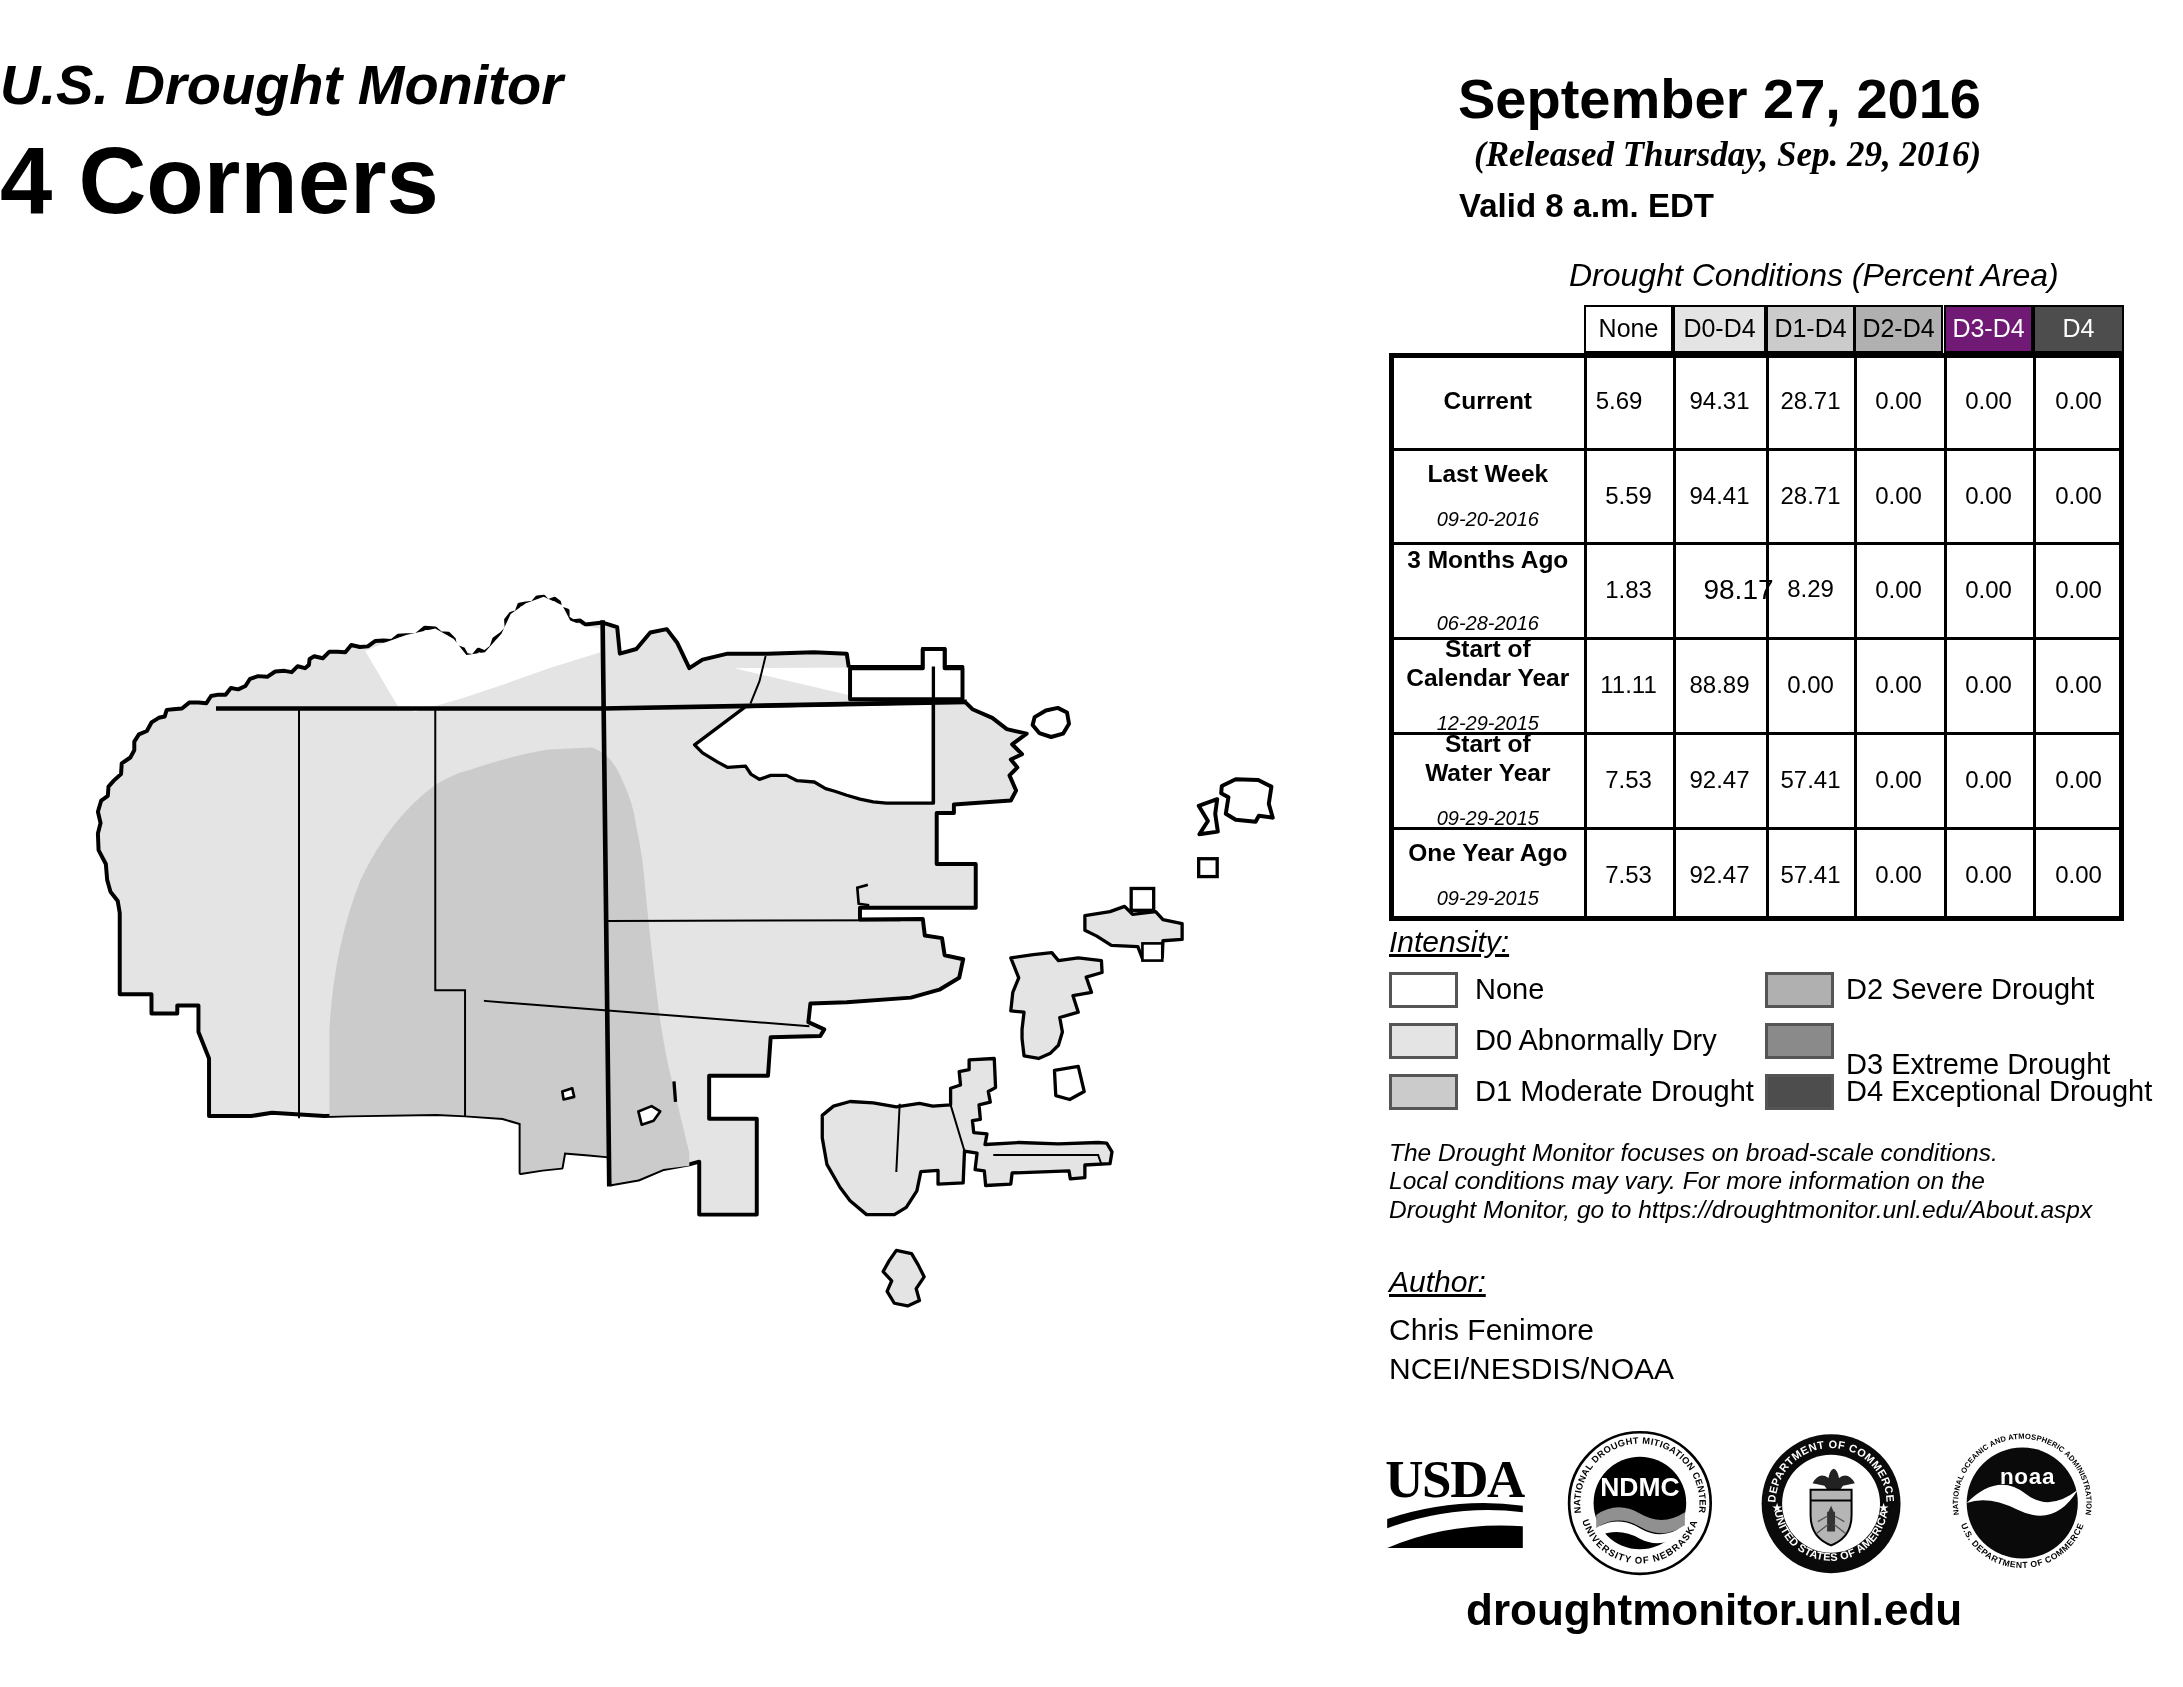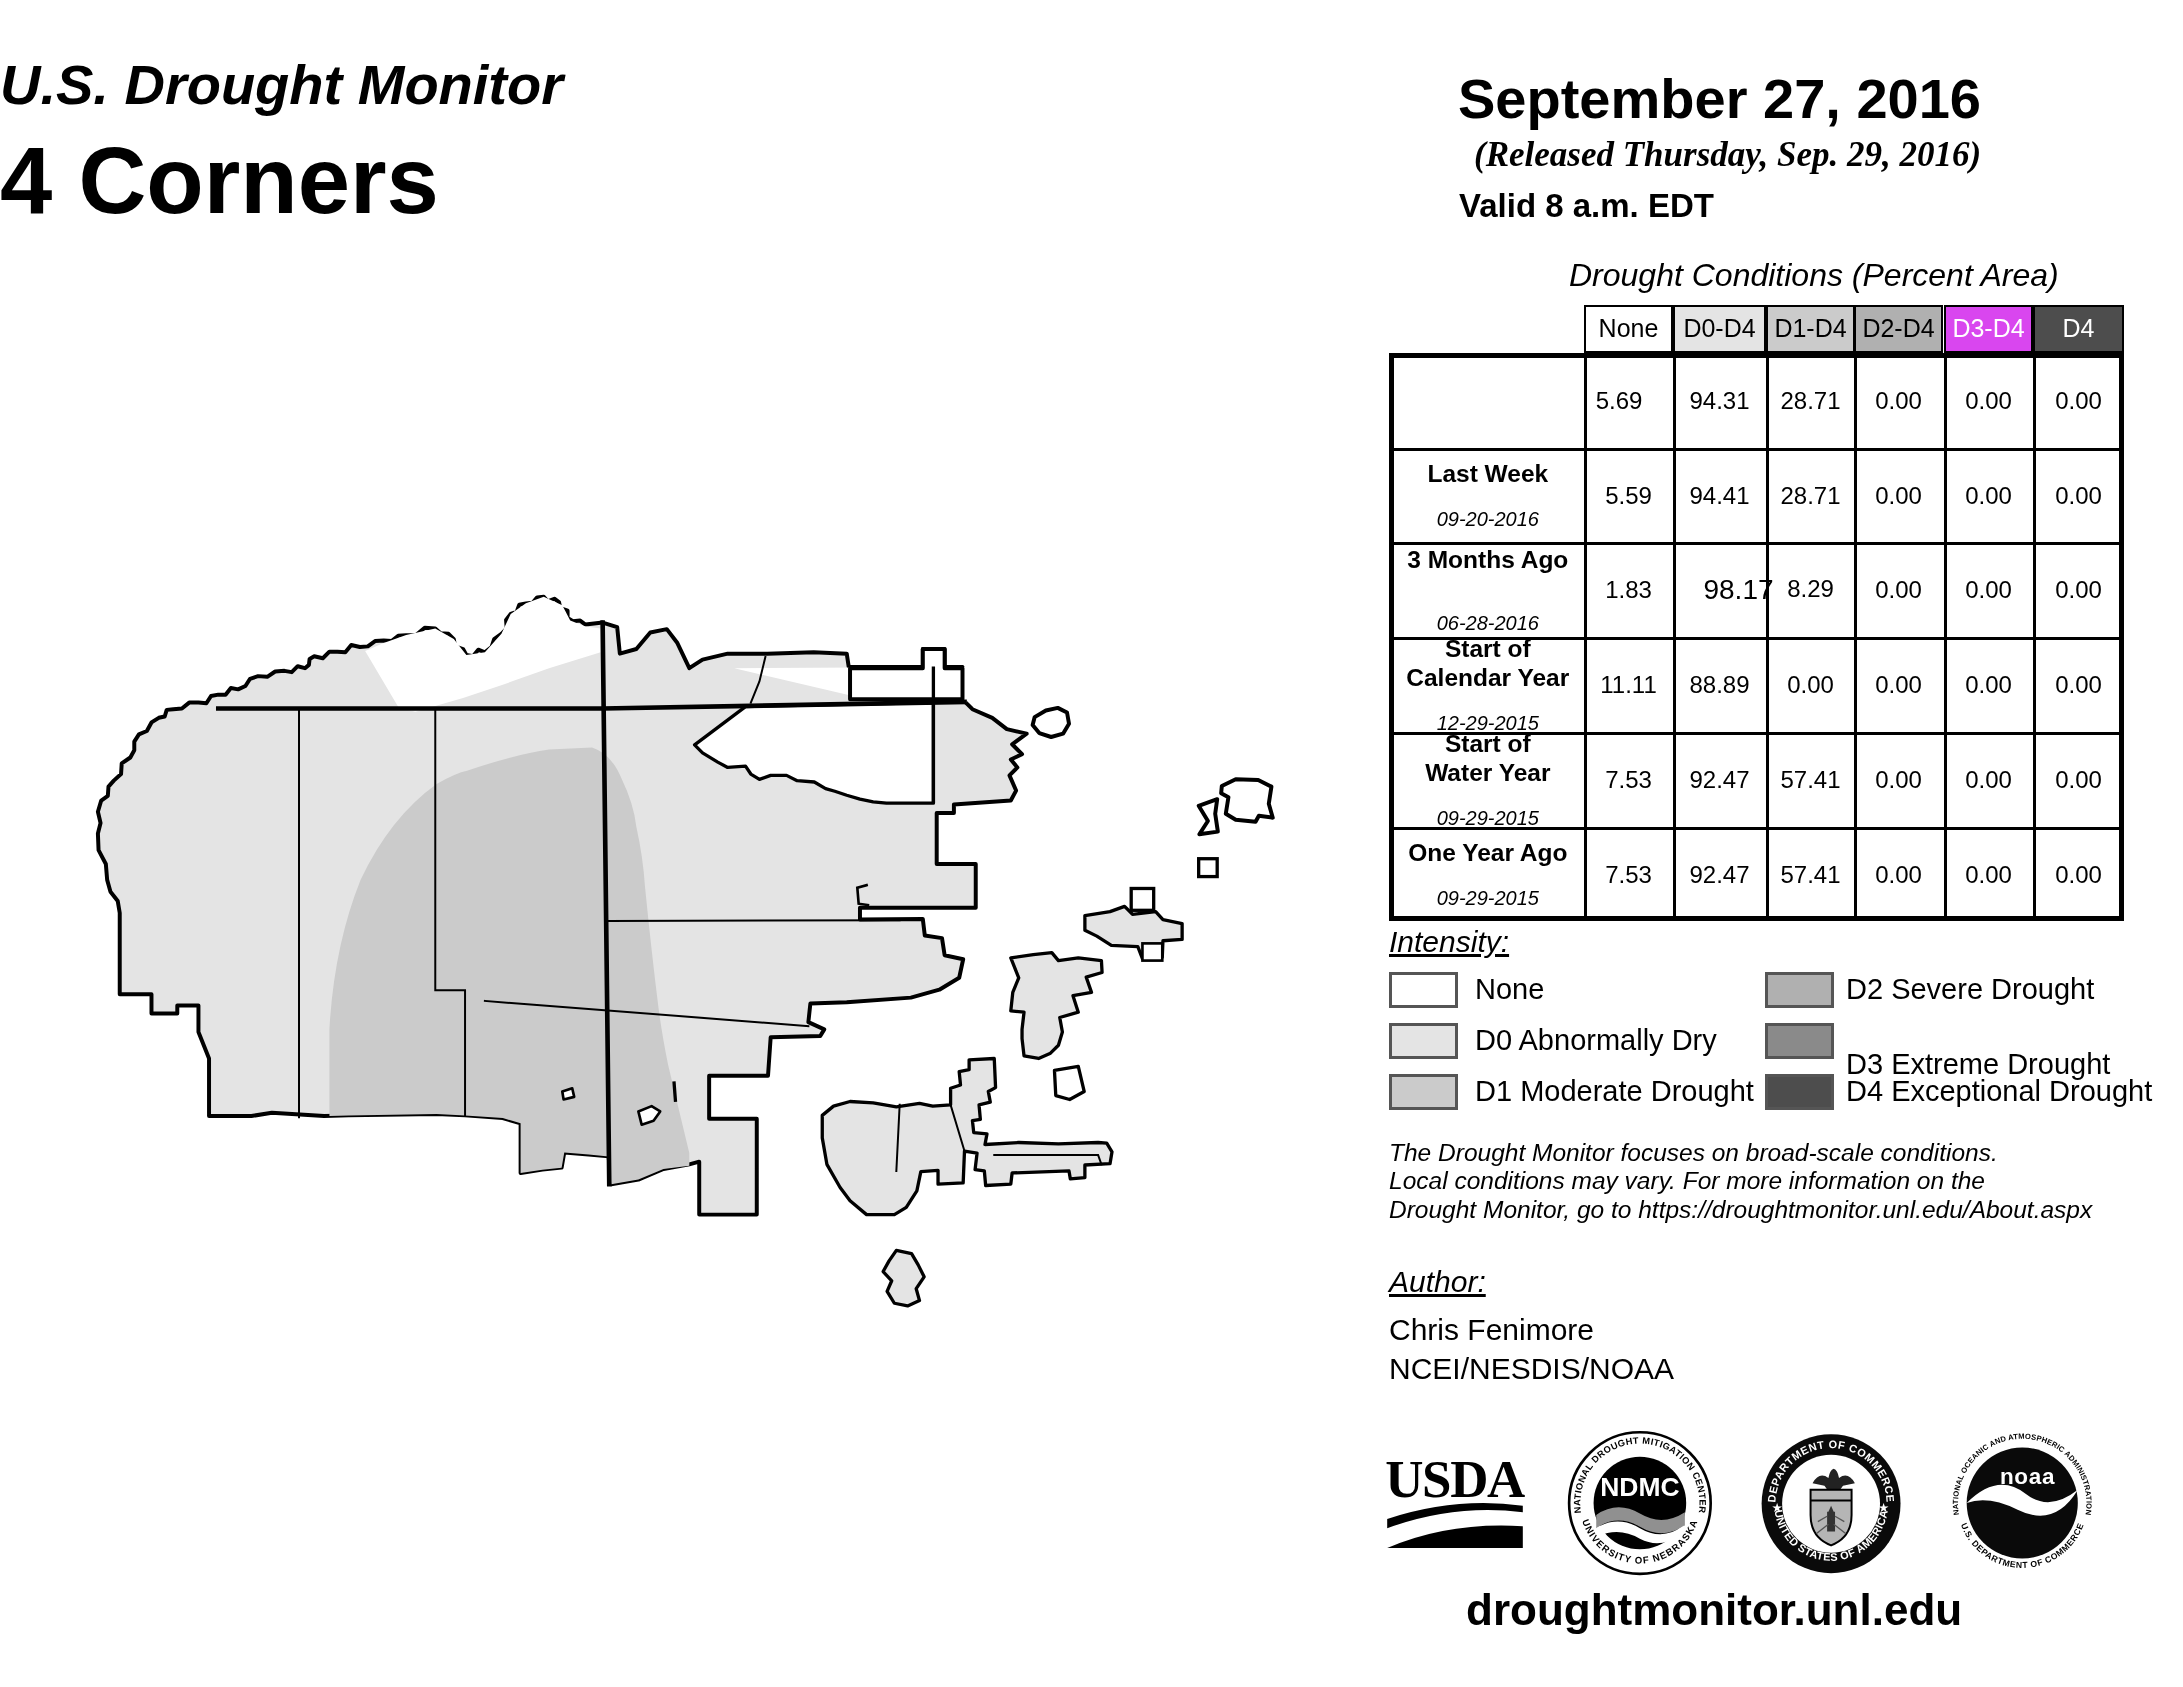--- a/index.html
+++ b/index.html
@@ -25,36 +25,39 @@
 <div class="abs ctr" style="left:1459px;top:187px;width:595px;font-size:33px;font-weight:bold;">Valid 8 a.m. EDT</div>
 
 <div class="abs ctr" style="left:1569px;top:257px;width:595px;font-size:32px;font-style:italic;">Drought Conditions (Percent Area)</div>
 
 <div class="abs" id="tblwrap" style="left:1386px;top:302px;width:741px;height:622px;">
 
 <div class="abs" style="left:198px;top:2.6px;width:89px;height:48px;box-sizing:border-box;border:2.6px solid #000;background:#ffffff;color:#000;font-size:25px;display:flex;align-items:center;justify-content:center;">None</div>
 <div class="abs" style="left:287px;top:2.6px;width:93px;height:48px;box-sizing:border-box;border:2.6px solid #000;background:#e4e4e4;color:#000;font-size:25px;display:flex;align-items:center;justify-content:center;">D0-D4</div>
 <div class="abs" style="left:380px;top:2.6px;width:89px;height:48px;box-sizing:border-box;border:2.6px solid #000;background:#cbcbcb;color:#000;font-size:25px;display:flex;align-items:center;justify-content:center;">D1-D4</div>
 <div class="abs" style="left:468px;top:2.6px;width:89px;height:48px;box-sizing:border-box;border:2.6px solid #000;background:#b0b0b0;color:#000;font-size:25px;display:flex;align-items:center;justify-content:center;">D2-D4</div>
-<div class="abs" style="left:558px;top:2.6px;width:89px;height:48px;box-sizing:border-box;border:2.6px solid #000;background:#d946ef;color:#fff;font-size:25px;display:flex;align-items:center;justify-content:center;">D3-D4</div>
+<div class="abs" style="left:558px;top:2.6px;width:89px;height:48px;box-sizing:border-box;border:2.6px solid #000;background:#701a75;color:#fff;font-size:25px;display:flex;align-items:center;justify-content:center;">D3-D4</div>
 <div class="abs" style="left:647px;top:2.6px;width:91px;height:48px;box-sizing:border-box;border:2.6px solid #000;background:#4d4d4d;color:#fff;font-size:25px;display:flex;align-items:center;justify-content:center;">D4</div>
 
 <div class="abs" style="left:2.6px;top:51px;width:735px;height:568px;box-sizing:border-box;border:5.3px solid #000;"></div>
 <div class="abs" style="left:198px;top:51px;width:2.6px;height:568px;background:#000;"></div>
 <div class="abs" style="left:287px;top:51px;width:2.6px;height:568px;background:#000;"></div>
 <div class="abs" style="left:380px;top:51px;width:2.6px;height:568px;background:#000;"></div>
 <div class="abs" style="left:468px;top:51px;width:2.6px;height:568px;background:#000;"></div>
 <div class="abs" style="left:558px;top:51px;width:2.6px;height:568px;background:#000;"></div>
 <div class="abs" style="left:647px;top:51px;width:2.6px;height:568px;background:#000;"></div>
 <div class="abs" style="left:2.6px;top:146px;width:735px;height:2.6px;background:#000;"></div>
 <div class="abs" style="left:2.6px;top:240px;width:735px;height:2.6px;background:#000;"></div>
 <div class="abs" style="left:2.6px;top:335px;width:735px;height:2.6px;background:#000;"></div>
 <div class="abs" style="left:2.6px;top:430px;width:735px;height:2.6px;background:#000;"></div>
 <div class="abs" style="left:2.6px;top:525px;width:735px;height:2.6px;background:#000;"></div>
 
+<div class="abs" style="left:5.3px;top:54px;width:193px;height:89px;display:flex;flex-direction:column;align-items:center;justify-content:center;">
+      <div class="tl">Current</div>
+    </div>
 <div class="abs" style="left:5.3px;top:148px;width:193px;height:89px;display:flex;flex-direction:column;align-items:center;justify-content:center;">
       <div class="tl">Last Week</div>
       <div class="td">09-20-2016</div>
     </div>
 <div class="abs" style="left:5.3px;top:243px;width:193px;height:90px;display:flex;flex-direction:column;align-items:center;justify-content:space-between;">
       <div class="tl">3 Months Ago</div>
       <div class="td">06-28-2016</div>
     </div>
 <div class="abs" style="left:5.3px;top:338px;width:193px;height:89px;display:flex;flex-direction:column;align-items:center;justify-content:center;">
       <div class="tl">Start of<br>Calendar Year</div>

